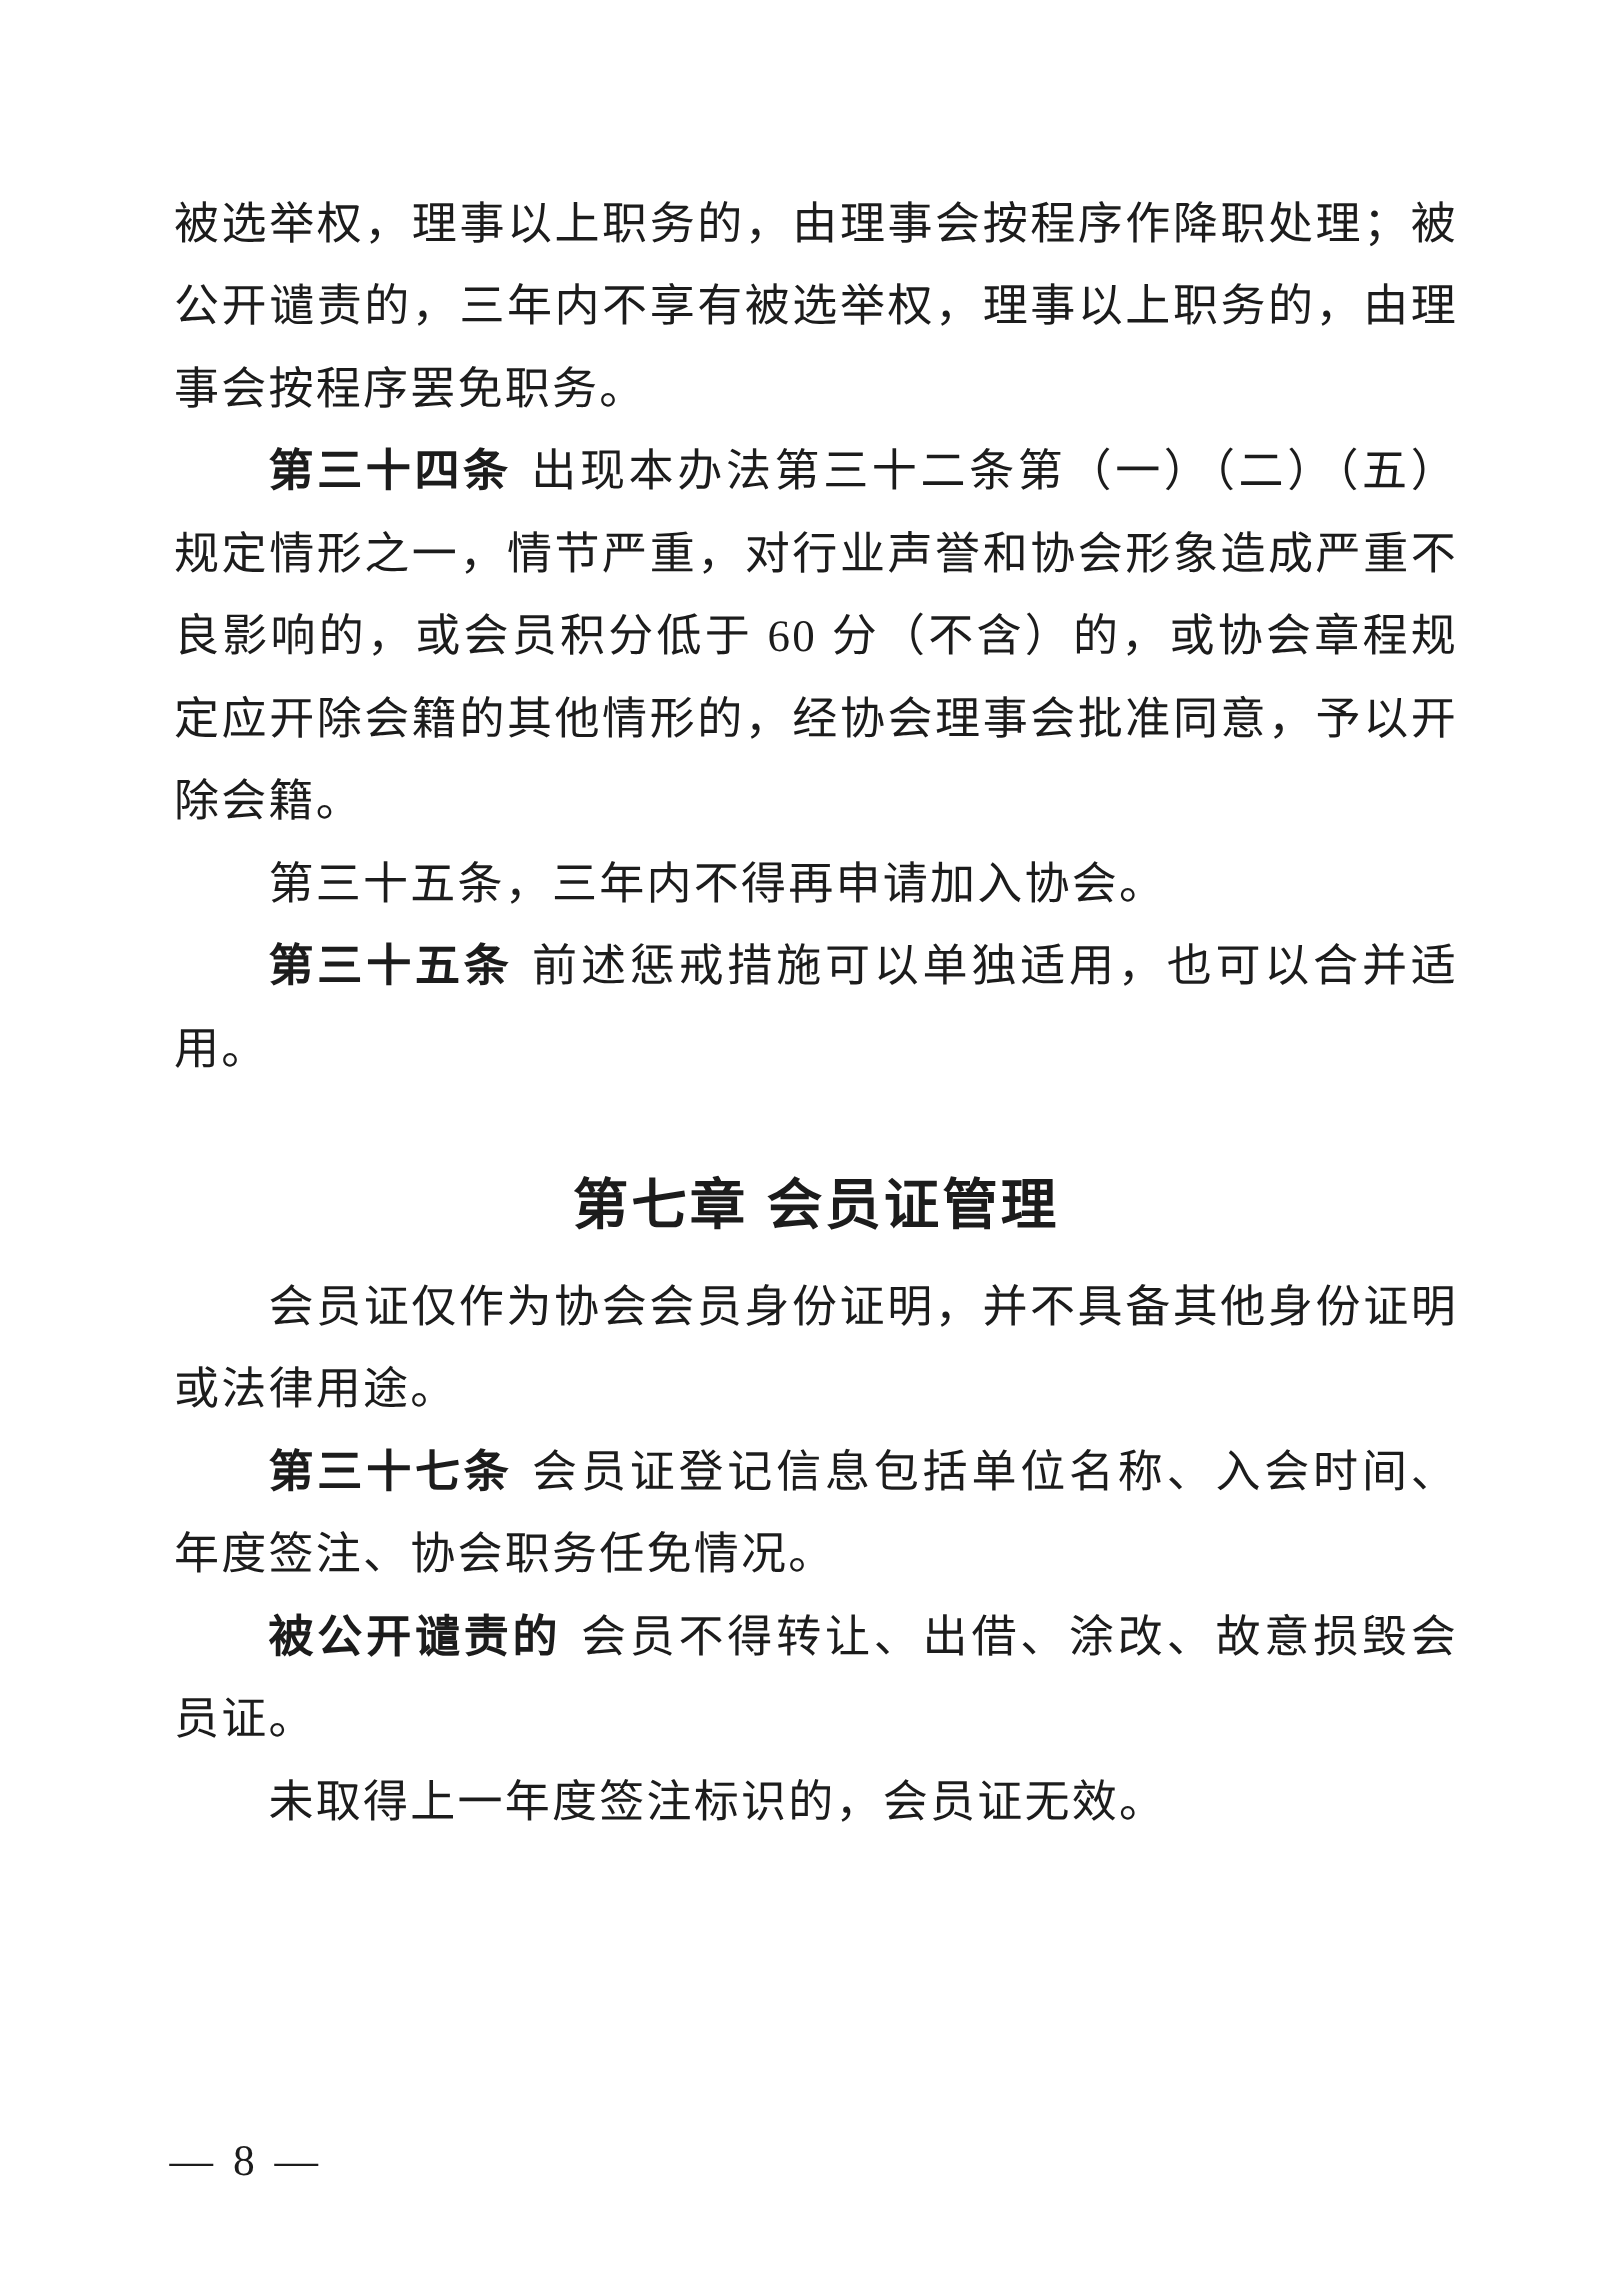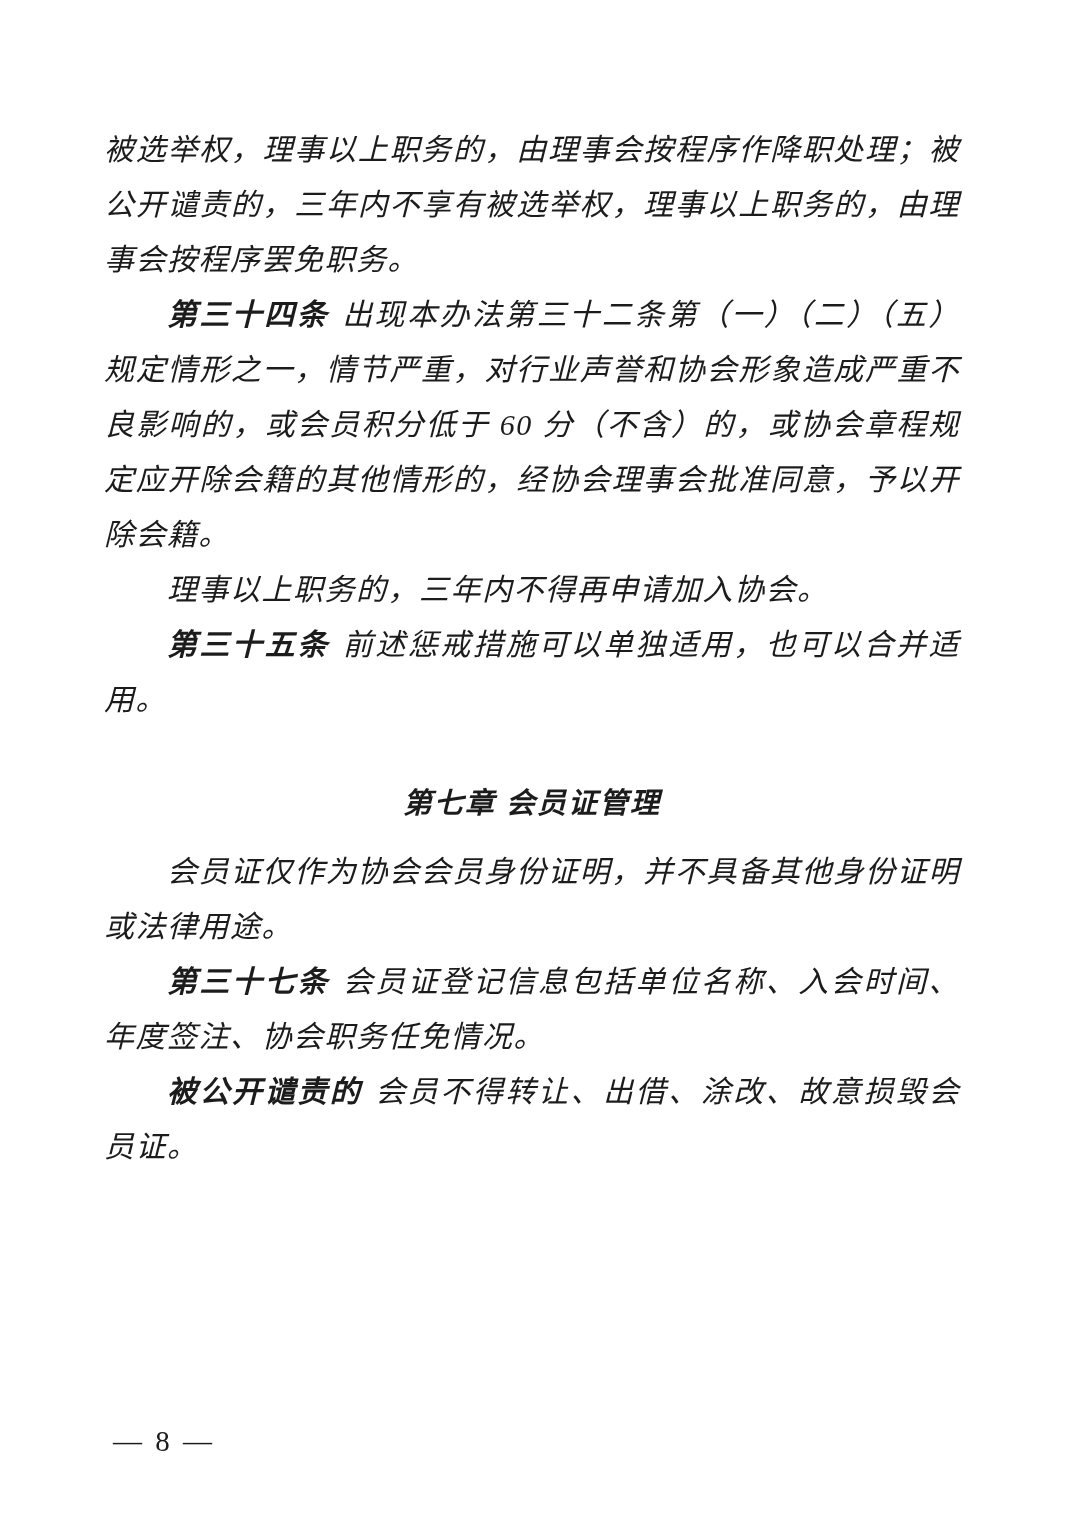--- a/index.html
+++ b/index.html
@@ -11,45 +11,44 @@
     position: relative;
     width: 1080px;
     height: 1527px;
     background: #ffffff;
     overflow: hidden;
     font-family: "Liberation Serif", "DejaVu Serif", serif;
     color: #1c1c1c;
   }
   .doc-body {
     position: absolute;
-    left: 104px;
+    left: 116px;
     top: 122px;
     width: 856px;
     font-size: 30px;
     line-height: 55px;
     letter-spacing: 1.5px;
     text-align: justify;
     text-justify: inter-ideograph;
-    font-style: italic;
   }
   .para {
     margin: 0;
     padding: 0;
   }
   .para.indent {
     text-indent: 63px;
   }
   .term {
     font-weight: bold;
     margin-right: 13px;
   }
   .chapter-heading {
     font-family: "Liberation Sans", "DejaVu Sans", sans-serif;
     font-weight: 700;
-    font-size: 29px;
+    font-size: 37px;
     line-height: 55px;
     text-align: center;
     text-indent: 0;
     letter-spacing: 2px;
     margin: 49px 0 13px 0;
   }
   .footer {
     position: absolute;
     left: 113px;
     top: 1414px;
@@ -61,31 +60,32 @@
 </style>
 </head>
 <body>
 
 <div class="page">
   <main class="doc-body">
   <p class="para"><span class="ptext">被选举权，理事以上职务的，由理事会按程序作降职处理；被公开谴责的，三年内不享有被选举权，理事以上职务的，由理事会按程序罢免职务。</span></p>
 
   <p class="para indent"><b class="term">第三十四条</b><span class="ptext">出现本办法第三十二条第（一）（二）（五）规定情形之一，情节严重，对行业声誉和协会形象造成严重不良影响的，或会员积分低于 60 分（不含）的，或协会章程规定应开除会籍的其他情形的，经协会理事会批准同意，予以开除会籍。</span></p>
 
-  <p class="para indent"><span class="ptext">理事以上职务的，三年内不得再申请加入协会。</span></p>
+  <p class="para indent"><span class="ptext">第三十五条，三年内不得再申请加入协会。</span></p>
 
   <p class="para indent"><b class="term">第三十五条</b><span class="ptext">前述惩戒措施可以单独适用，也可以合并适用。</span></p>
 
   <p class="para chapter-heading"><span class="ptext">第七章 会员证管理</span></p>
 
 
   <p class="para indent"><span class="ptext">会员证仅作为协会会员身份证明，并不具备其他身份证明或法律用途。</span></p>
 
   <p class="para indent"><b class="term">第三十七条</b><span class="ptext">会员证登记信息包括单位名称、入会时间、年度签注、协会职务任免情况。</span></p>
 
   <p class="para indent"><b class="term">被公开谴责的</b><span class="ptext">会员不得转让、出借、涂改、故意损毁会员证。</span></p>
 
 
+  <p class="para indent"><span class="ptext">未取得上一年度签注标识的，会员证无效。</span></p>
 </main>
   <div class="footer">
     <span>— 8 —</span>
   </div>
 </div>
 
 </body></html>

